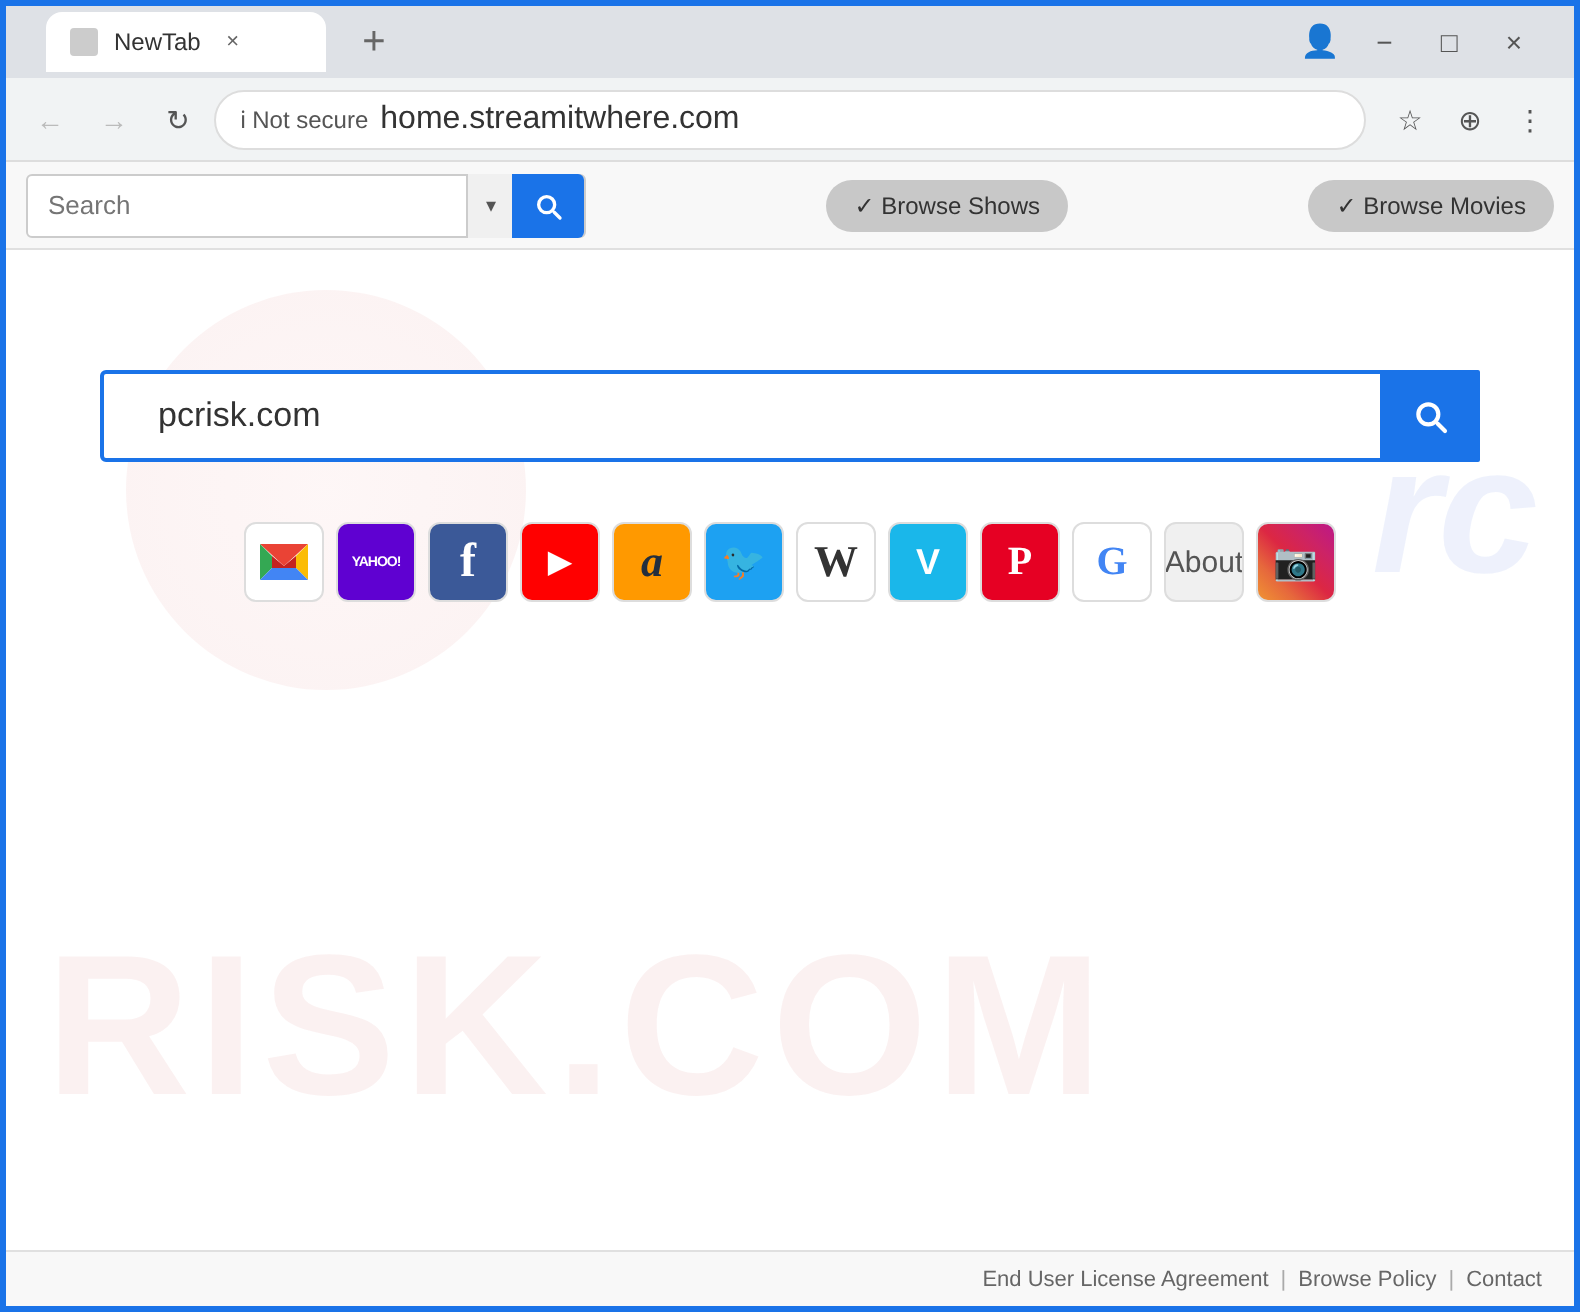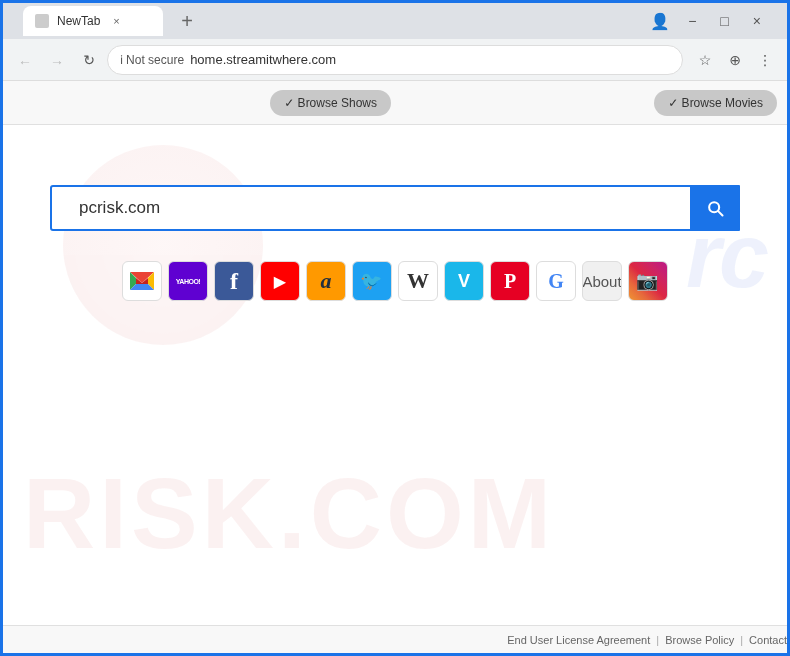--- a/index.html
+++ b/index.html
@@ -110,21 +110,21 @@
       font-size: 13px;
       color: #333;
     }
     .not-secure {
       display: flex;
       align-items: center;
       gap: 3px;
       color: #555;
       font-size: 12px;
     }
-    .address-text { color: #333; font-size: 13px; }
+    .address-text { color: #333; font-size: 16px; }
     .address-actions {
       display: flex;
       gap: 2px;
       align-items: center;
       margin-left: 4px;
     }
     .addr-icon-btn {
       width: 28px;
       height: 28px;
       border-radius: 50%;
@@ -343,20 +343,21 @@
     .footer {
       position: absolute;
       bottom: 0;
       width: 100%;
       height: 28px;
       background: #f8f8f8;
       border-top: 1px solid #e0e0e0;
       display: flex;
       align-items: center;
       justify-content: flex-end;
+      padding-right: 16px;
       font-size: 11px;
       color: #666;
       gap: 6px;
     }
     .footer a {
       color: #666;
       text-decoration: none;
       cursor: pointer;
     }
     .footer-divider { color: #aaa; }
@@ -391,20 +392,29 @@
     <span class="address-text">home.streamitwhere.com</span>
   </div>
   <div class="address-actions">
     <div class="addr-icon-btn">☆</div>
     <div class="addr-icon-btn">⊕</div>
     <div class="addr-icon-btn">⋮</div>
   </div>
 </div>
 
 <div class="toolbar">
+  <div class="toolbar-search-wrapper">
+    <input class="toolbar-search-input" type="text" placeholder="Search" style="">
+    <button class="toolbar-dropdown-btn">▾</button>
+    <button class="toolbar-search-btn">
+      <svg width="16" height="16" viewBox="0 0 24 24">
+        <path d="M21 21l-4.35-4.35M17 11A6 6 0 1 1 5 11a6 6 0 0 1 12 0z" stroke="white" stroke-width="2.5" fill="none" stroke-linecap="round"></path>
+      </svg>
+    </button>
+  </div>
   <button class="browse-btn">✓ Browse Shows</button>
   <button class="browse-btn">✓ Browse Movies</button>
 </div>
 
 <div class="main-content">
 
   <div class="watermark">
     <div class="watermark-circle"></div>
     <div class="watermark-text-top">rc</div>
     <div class="watermark-text-bottom">RISK.COM</div>

